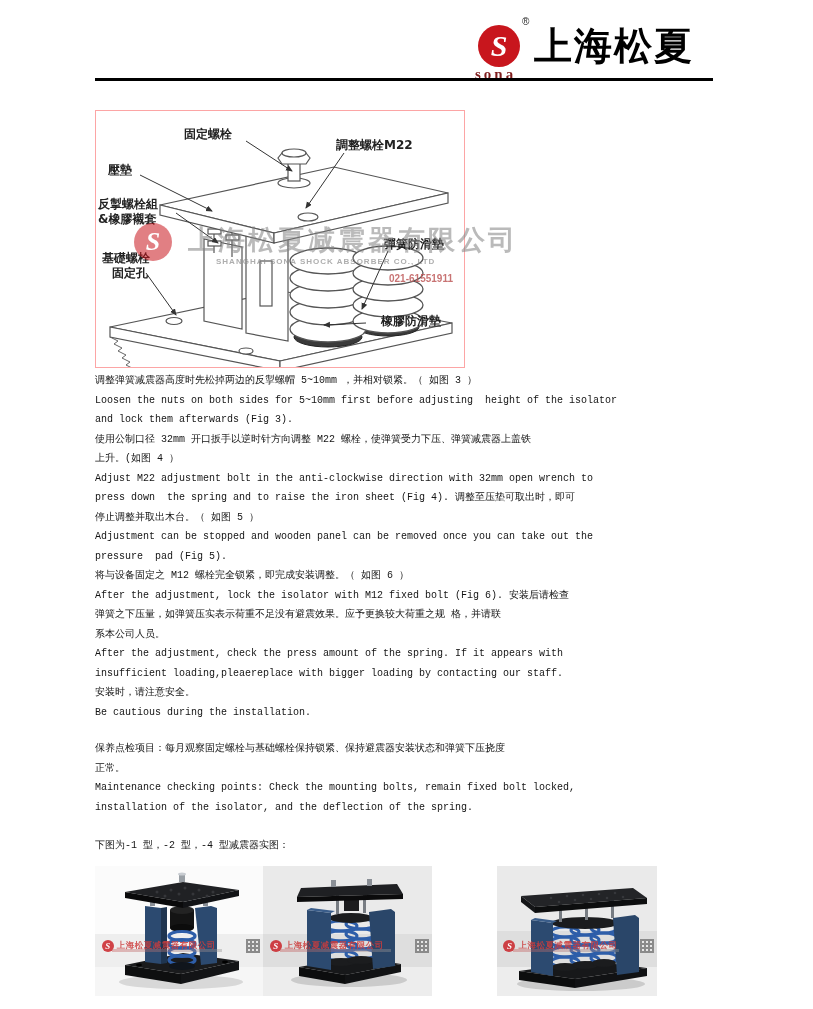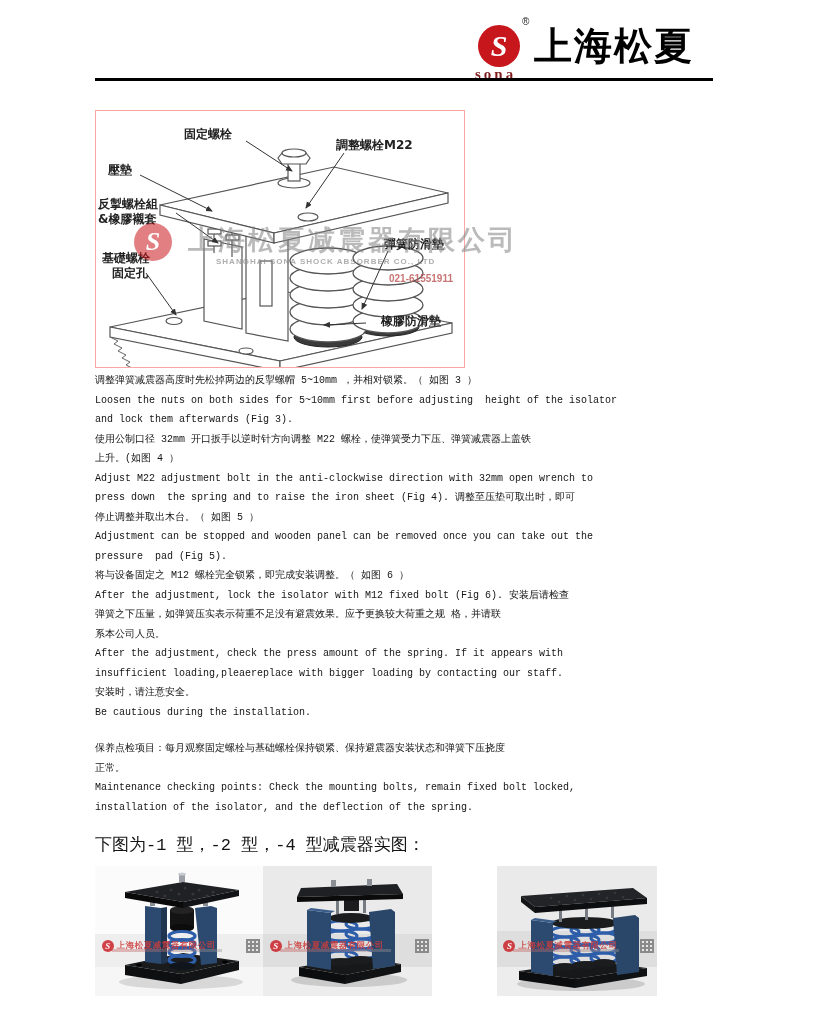--- a/index.html
+++ b/index.html
@@ -26,21 +26,21 @@
   #wm-logo .s{color:#fff;font:italic 700 26px "Liberation Serif",serif;}
   #wm-cn{position:absolute;left:92px;top:114px;font:700 27px/30px "Liberation Sans",sans-serif;
          color:rgba(130,130,130,.55);letter-spacing:3px;white-space:nowrap;}
   #wm-en{position:absolute;left:98px;top:146px;font:700 8px/10px "Liberation Sans",sans-serif;
          color:rgba(140,140,140,.7);letter-spacing:1px;white-space:nowrap;margin-left:22px;}
   #wm-phone{position:absolute;left:252px;top:162px;font:700 10px/12px "Liberation Sans",sans-serif;
             color:rgba(190,90,90,.85);white-space:nowrap;padding-left:41px;}
   
   .textblock{position:absolute;left:95px;width:626px;}
   .tline{height:19.5px;font-size:10px;line-height:19.5px;white-space:pre;color:#141414;}
-  #caption{position:absolute;left:95px;top:836px;font-size:17px;line-height:19.5px;white-space:pre;color:#141414;}
+  #caption{position:absolute;left:95px;top:836px;font-size:10px;line-height:19.5px;white-space:pre;color:#141414;}
   
   .photo{position:absolute;top:866px;height:130px;overflow:hidden;}
   #photo-1{left:95px;width:168px;background:linear-gradient(#fbfbfb 0 52%,#eeeeee 52% 78%,#f6f6f6 78%);}
   #photo-2{left:263px;width:169px;background:linear-gradient(#eaeaea 0 52%,#dedede 52% 78%,#ededed 78%);}
   #photo-3{left:497px;width:160px;background:linear-gradient(#eaeaea 0 50%,#dedede 50% 78%,#ededed 78%);}
   .photo svg{position:absolute;left:0;top:0;}
   .pwm{position:absolute;left:4%;top:52%;width:94%;height:24px;display:flex;align-items:center;gap:3px;}
   .pwm .plogo{width:12px;height:12px;border-radius:50%;background:rgba(200,22,29,.8);
               color:#fff;font:italic 700 9px/12px "Liberation Serif",serif;text-align:center;flex:0 0 auto;}
   .pwm .ptxt{font:700 8.5px/9px "Liberation Sans",sans-serif;color:rgba(205,60,60,.85);

